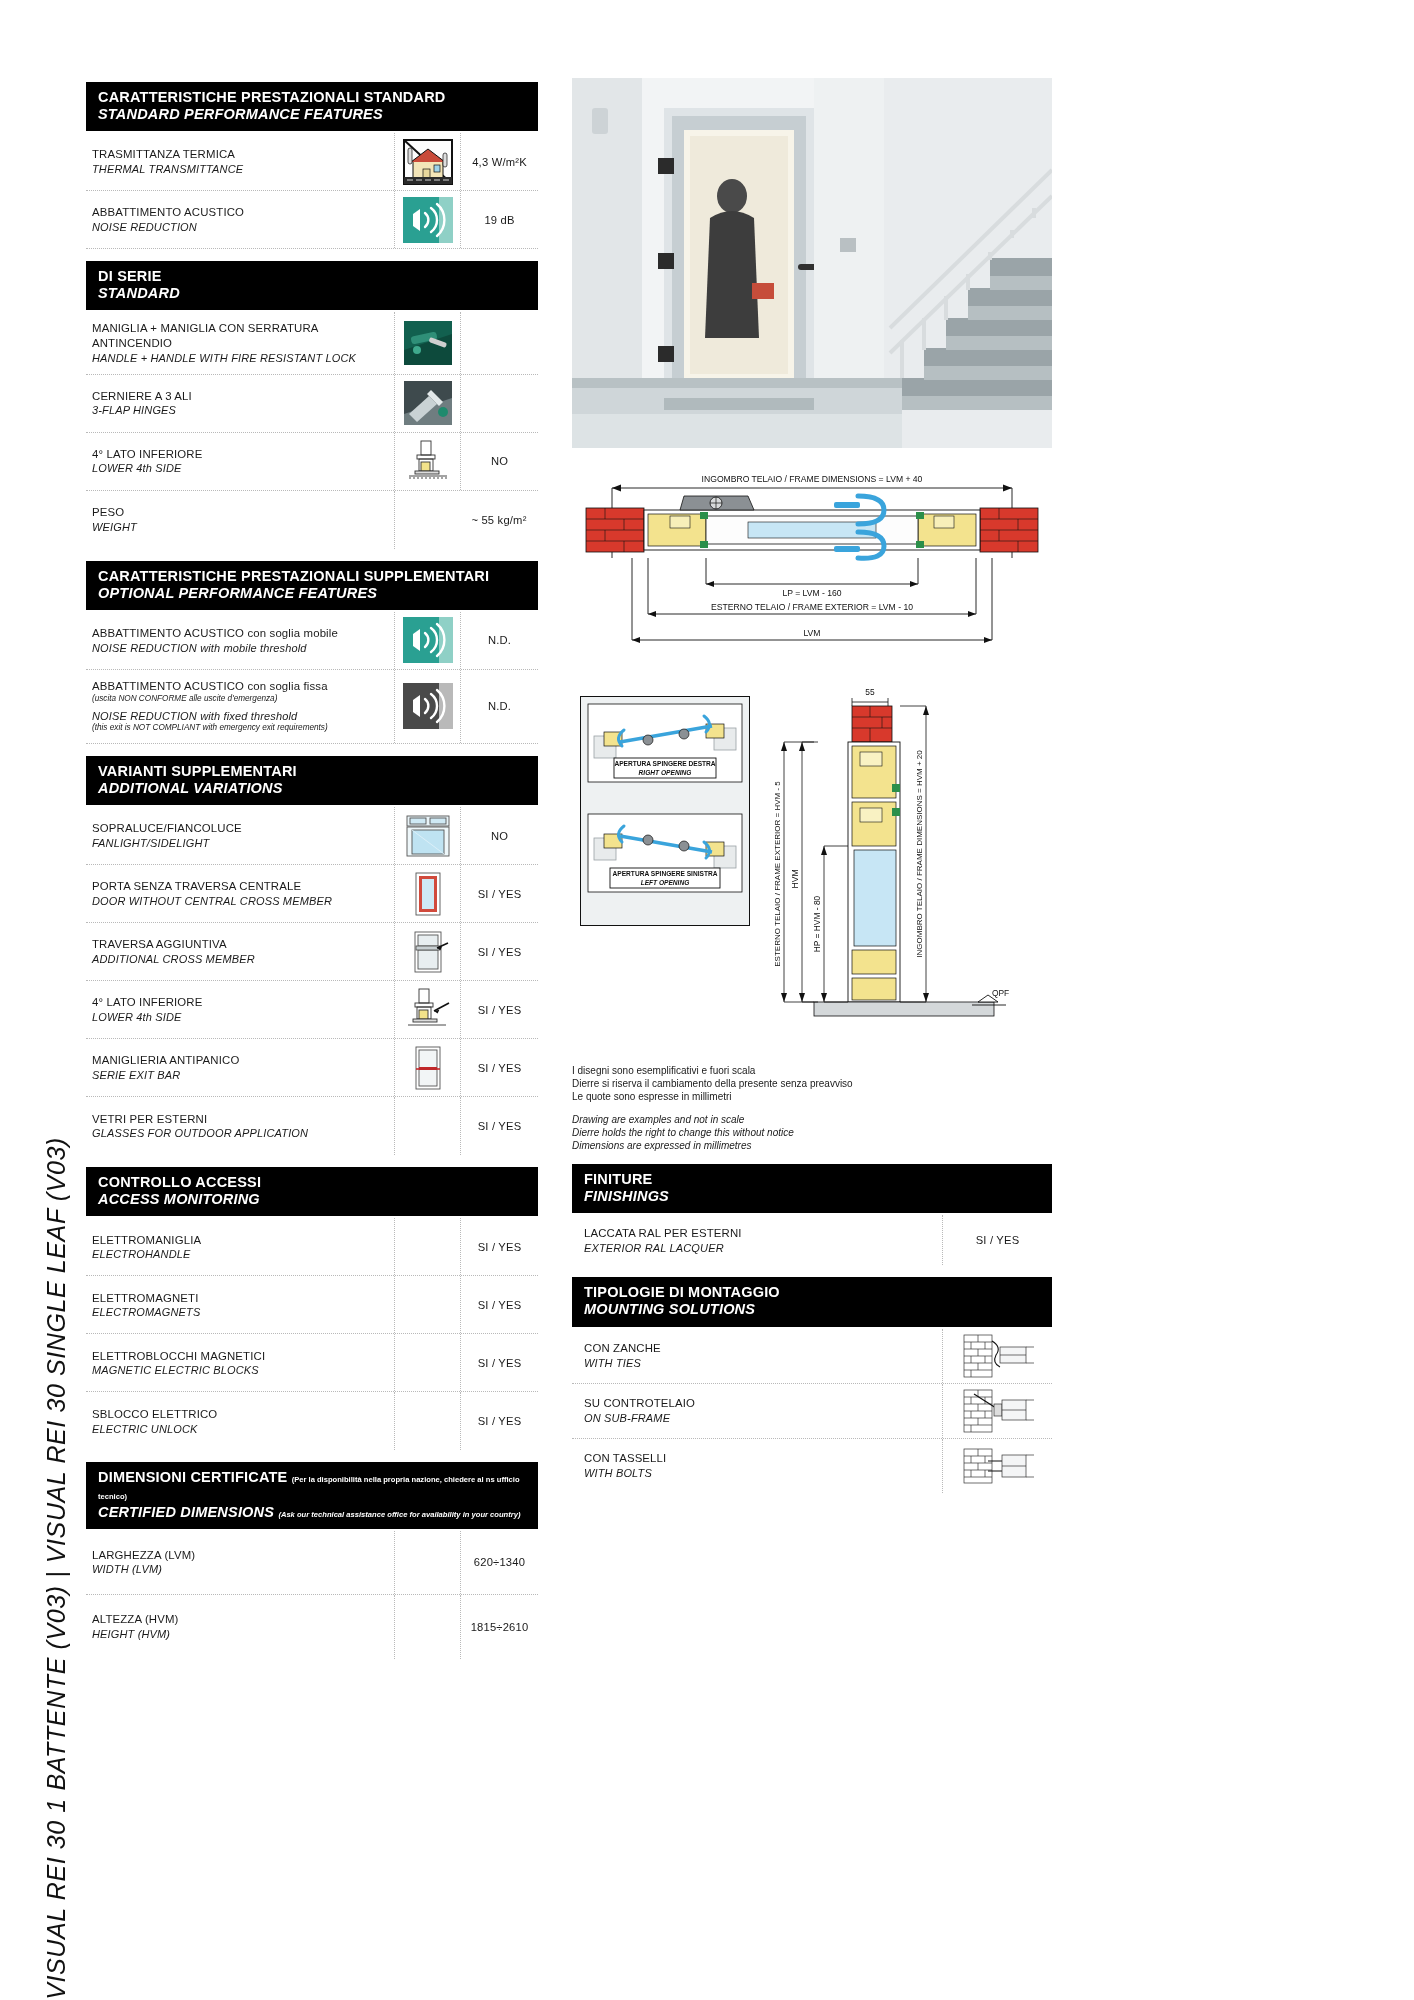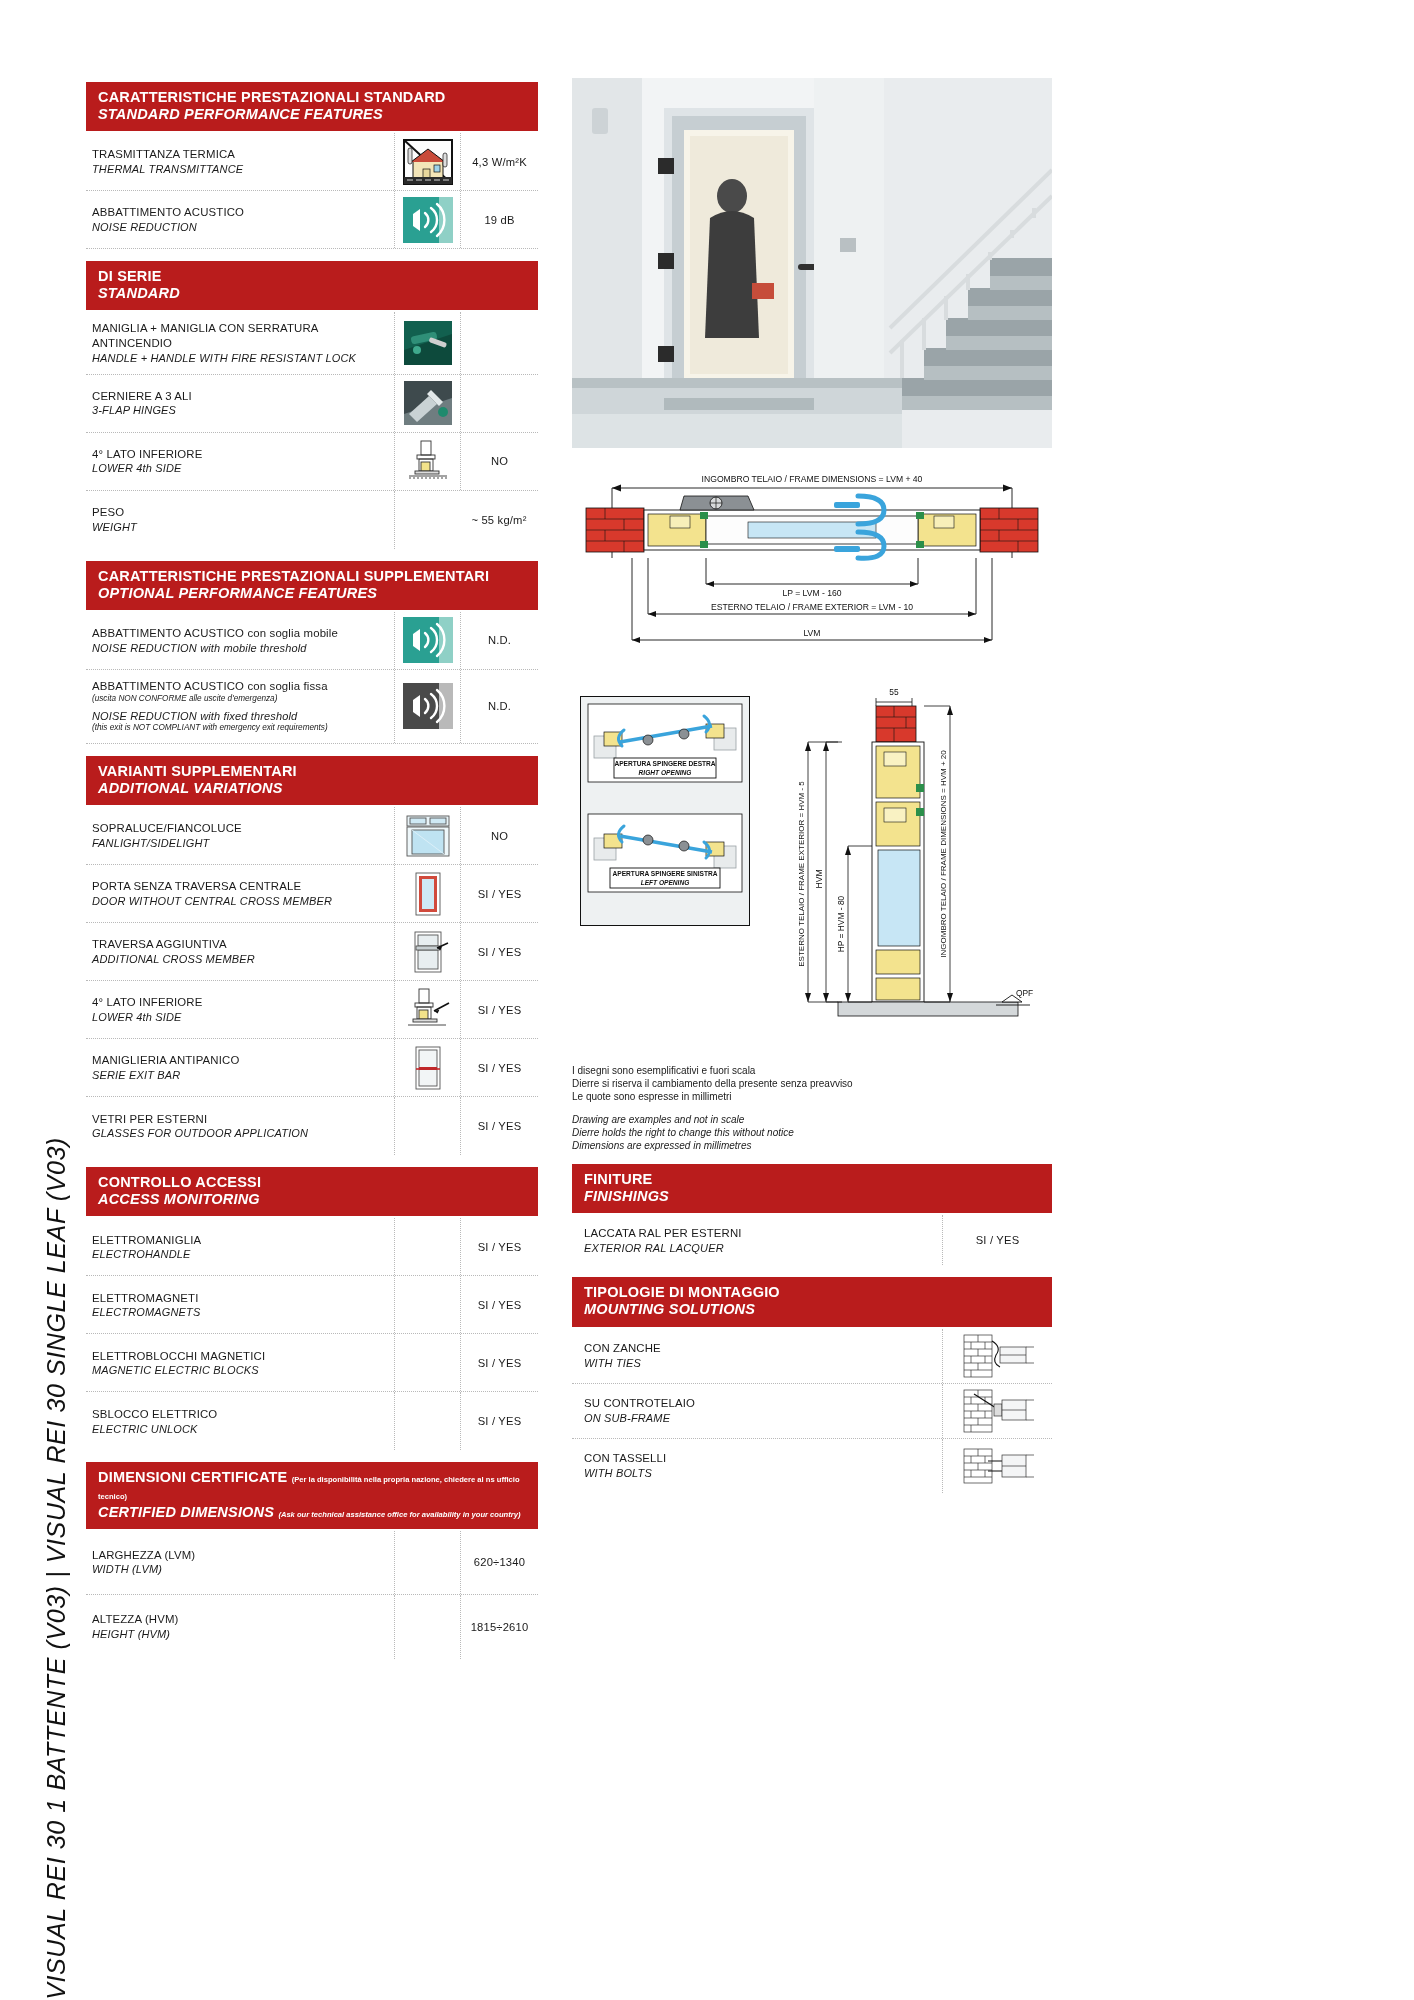--- a/index.html
+++ b/index.html
@@ -38,21 +38,21 @@
     width: 452px;
   }
   .col-right {
     position: absolute;
     left: 572px; top: 78px;
     width: 480px;
   }
 
   
   .sec-bar {
-    background: #b91c1c;
+    background: #000000;
     color: #ffffff;
     padding: 7px 12px 8px 12px;
     margin-top: 12px;
     margin-bottom: 2px;
   }
   .sec-bar .l1 {
     font-size: 14.5px; font-weight: 700; letter-spacing: 0.2px;
     line-height: 1.18;
   }
   .sec-bar .l2 {
@@ -646,21 +646,21 @@
             </g>
             <circle cx="68" cy="144" r="5" fill="#8b9094" stroke="#111" stroke-width="0.7"></circle>
             <circle cx="104" cy="150" r="5" fill="#8b9094" stroke="#111" stroke-width="0.7"></circle>
           </g>
           <rect x="30" y="172" width="110" height="20" fill="#ffffff" stroke="#111" stroke-width="0.9"></rect>
           <text x="85" y="180" font-size="6.6" font-weight="700" text-anchor="middle" fill="#111">APERTURA SPINGERE SINISTRA</text>
           <text x="85" y="188.5" font-size="6.6" font-weight="700" font-style="italic" text-anchor="middle" fill="#111">LEFT OPENING</text>
         </svg>
       </div>
 
-      <div style="position:absolute; left:208px; top:0;">
+      <div style="position:absolute; left:184px; top:0;">
         <svg width="290" height="366" viewBox="0 0 290 366">
 
           <g stroke="#111" stroke-width="0.8" fill="none">
             <path d="M96 18 H132"></path>
             <path d="M96 14 v8 M132 14 v8"></path>
           </g>
           <text x="114" y="11" font-size="8.4" text-anchor="middle" fill="#111">55</text>
 
           <rect x="96" y="22" width="40" height="36" fill="#d8392c" stroke="#111" stroke-width="0.8"></rect>
           <g stroke="#111" stroke-width="0.6">

